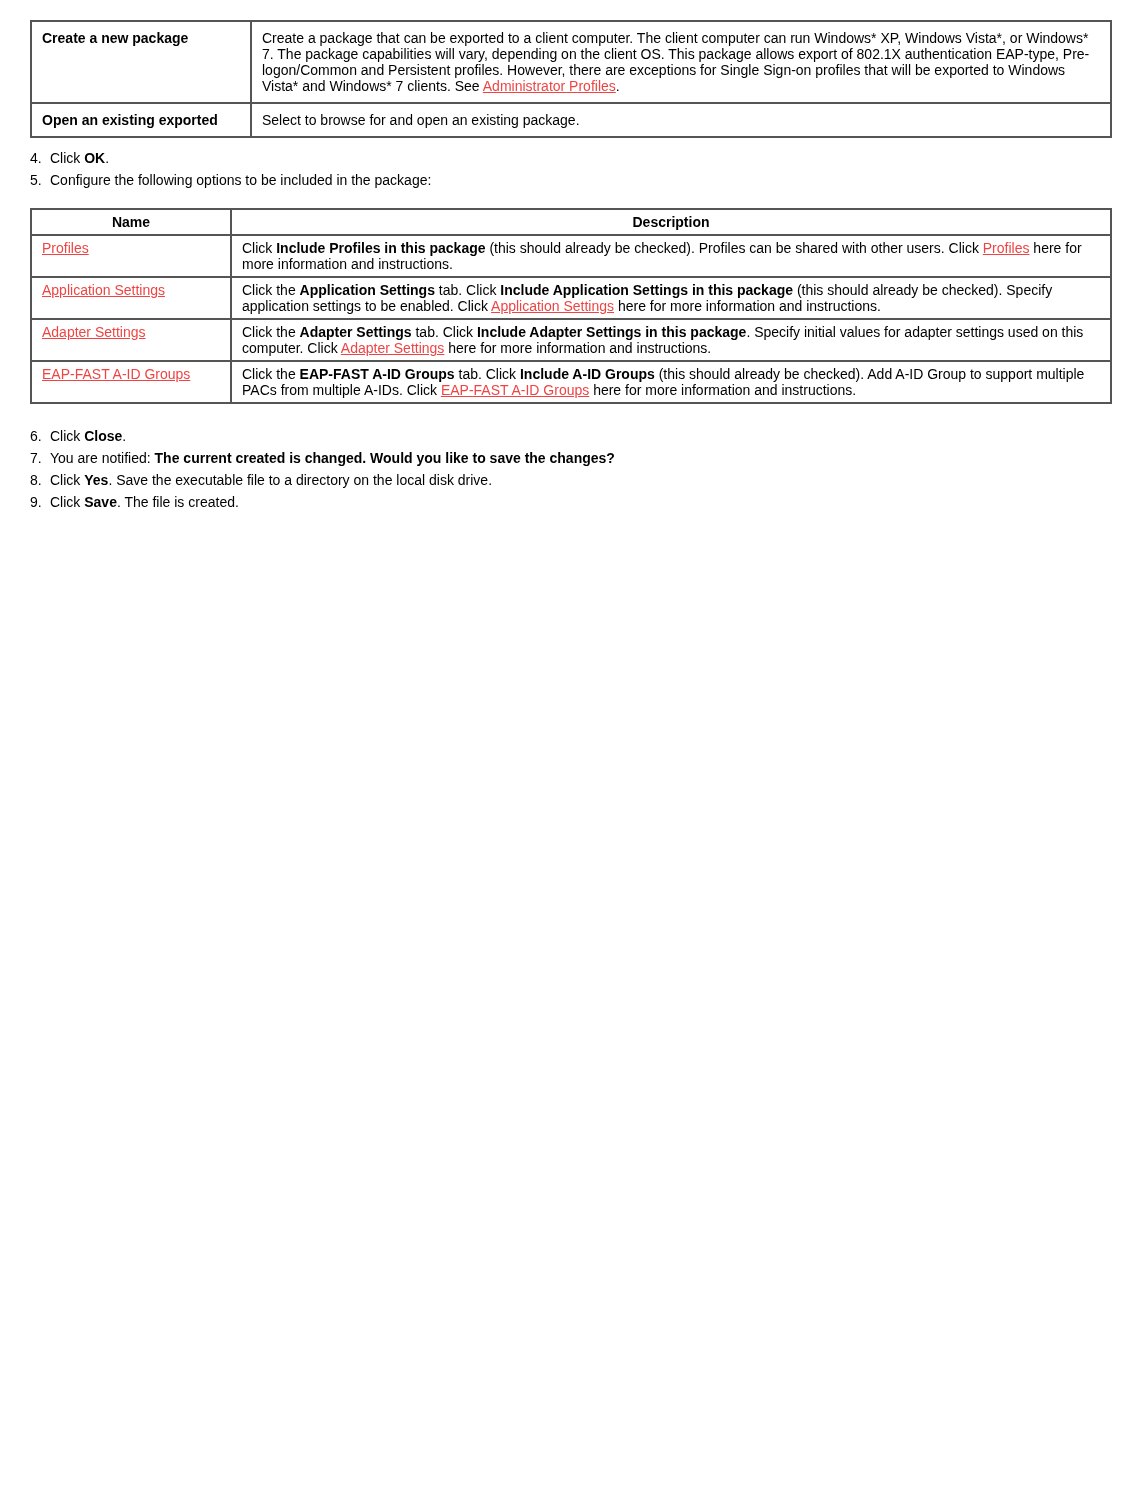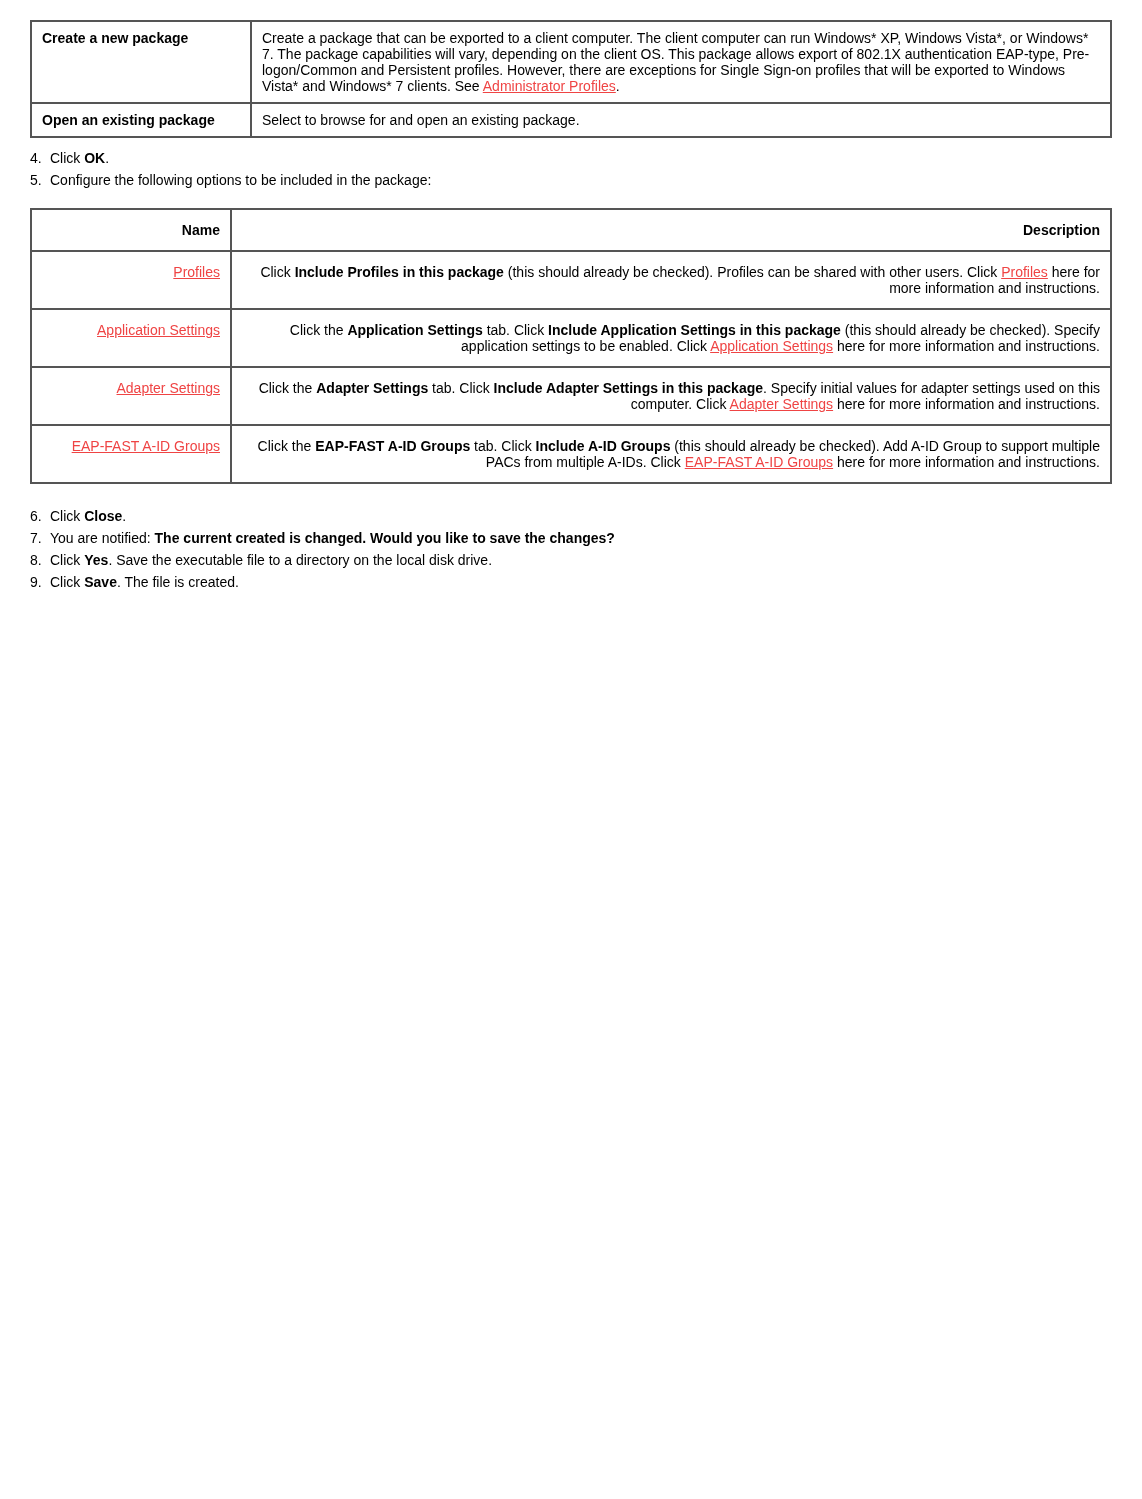--- a/index.html
+++ b/index.html
@@ -41,23 +41,22 @@
       left: 0;
     }
     .configure-table {
       width: 100%;
       border-collapse: collapse;
       margin-top: 12px;
       margin-bottom: 24px;
     }
     .configure-table td, .configure-table th {
       border: 2px solid #555;
-      padding: 12px 10px;
+      padding: 4px 10px;
       vertical-align: top;
-      text-align: right;
     }
     .configure-table th {
       font-weight: bold;
       background: #fff;
     }
     .configure-table .col-name-cell {
       width: 200px;
     }
     a {
       color: #ef4444;
@@ -81,21 +80,21 @@
 </head>
 <body>
 
 <table class="main-table">
   <tbody id="top-table-body">
   <tr>
         <td class="col-name">Create a new package</td>
         <td><span>Create a package that can be exported to a client computer. The client computer can run Windows* XP, Windows Vista*, or Windows* 7. The package capabilities will vary, depending on the client OS. This package allows export of 802.1X authentication EAP-type, Pre-logon/Common and Persistent profiles. However, there are exceptions for Single Sign-on profiles that will be exported to Windows Vista* and Windows* 7 clients. See </span><a href="#">Administrator Profiles</a><span>.</span></td>
       </tr>
       <tr>
-        <td class="col-name">Open an existing package</td>
+        <td class="col-name">Open an existing exported</td>
         <td>Select to browse for and open an existing package.</td>
       </tr>
     </tbody>
 </table>
 
 <ol class="step-list" id="steps-list">
     <li><span class="num">4.</span>Click <b>OK</b>.</li>
     <li><span class="num">5.</span>Configure the following options to be included in the package:</li>
   </ol>
 

